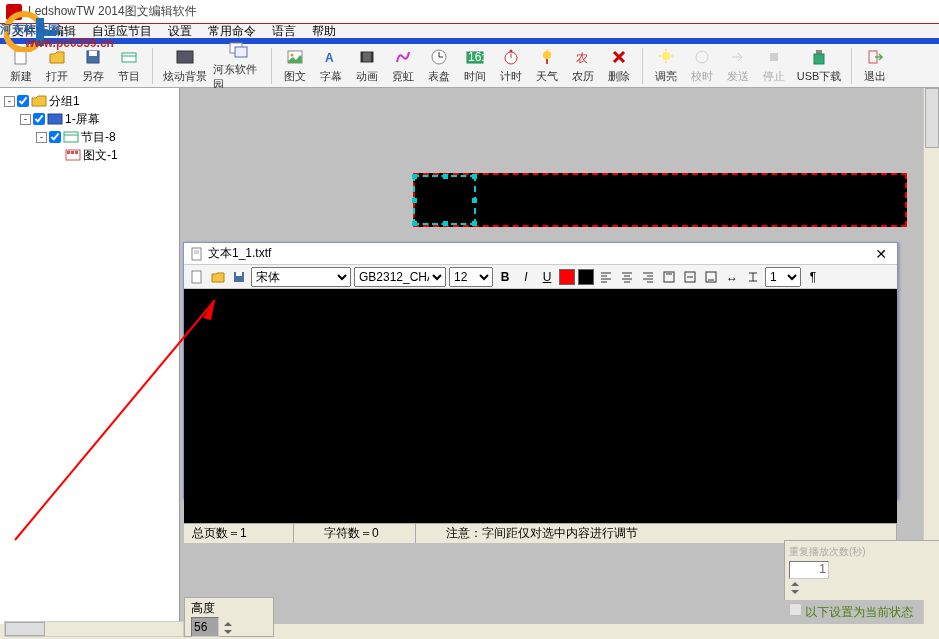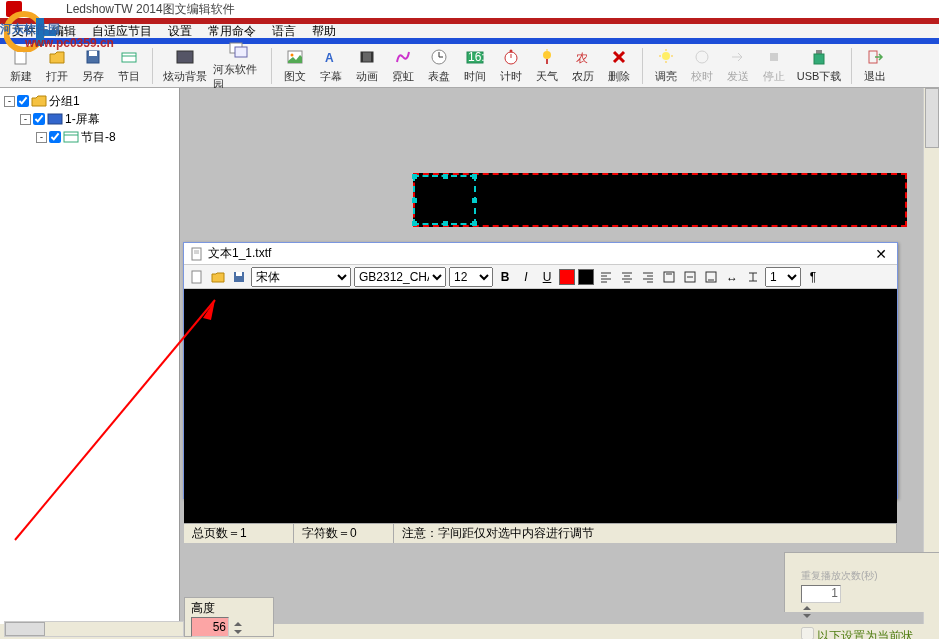--- a/index.html
+++ b/index.html
@@ -1,19 +1,19 @@
 <!DOCTYPE html>
 <html><head>
 <meta charset="utf-8">
 <style>
 * { margin: 0; padding: 0; box-sizing: border-box; font-family: "Microsoft YaHei", SimSun, sans-serif; font-size: 12px; }
 body { width: 939px; height: 639px; background: #ece9d8; overflow: hidden; position: relative; }
 
 
-.titlebar { height: 24px; background: #fff; display: flex; align-items: center; padding: 0 6px; border-bottom: 6px solid #b91c1c; gap: 38px; }
+.titlebar { height: 24px; background: #fff; display: flex; align-items: center; padding: 0 6px; border-bottom: 1px solid #b91c1c; }
 .titlebar .icon { width: 16px; height: 16px; background: #c00; margin-right: 6px; border-radius: 2px; }
 .titlebar span { color: #444; }
 
 
 .menubar { height: 20px; background: #f4f4f4; display: flex; align-items: center; padding: 0 4px; border-bottom: 6px solid #1d4ed8; }
 .menubar .item { padding: 2px 8px; cursor: default; }
 
 
 .toolbar { height: 44px; background: #f4f4f4; display: flex; align-items: center; border-bottom: 1px solid #aaa; padding: 0 4px; gap: 2px; }
 .toolbar .btn { width: 34px; display: flex; flex-direction: column; align-items: center; justify-content: center; cursor: default; }
@@ -47,30 +47,30 @@
 .textwin { position: absolute; left: 183px; top: 242px; width: 715px; height: 257px; background: #ece9d8; border: 1px solid #7a96df; box-shadow: 1px 1px 3px rgba(0,0,0,0.3); }
 .textwin .twtitle { height: 22px; background: #fff; display: flex; align-items: center; padding: 0 6px; border-bottom: 1px solid #ccc; }
 .textwin .twtitle .ti { width:14px; height:14px; margin-right:4px; }
 .textwin .twtitle .spacer { flex: 1; }
 .textwin .twtitle .close { cursor: default; padding: 0 4px; font-size: 14px; }
 .textwin .twtb { height: 24px; background: #f4f4f4; display: flex; align-items: center; padding: 0 4px; gap: 3px; border-bottom: 1px solid #ccc; }
 .textwin .twtb .tbtn { width: 18px; height: 18px; display: flex; align-items: center; justify-content: center; border: 1px solid transparent; cursor: default; }
 .textwin .twtb select { height: 20px; font-size: 12px; }
 .textwin .twtb .swatch { width: 16px; height: 16px; border: 1px solid #666; }
 .textwin .editor { height: 234px; background: #000; margin: 0; overflow: auto; }
-.textwin .status { height: 20px; display: flex; align-items: center; border-top: 1px solid #aaa; background: #ece9d8; }
+.textwin .status { height: 20px; display: flex; align-items: center; border-top: 1px solid #aaa; background: #ece9d8; gap: 22px; }
 .textwin .status .cell { padding: 0 8px; border-right: 1px solid #aaa; height: 100%; display: flex; align-items: center; }
 
 
-.rpanel { position: absolute; right: 0; top: 552px; width: 155px; height: 60px; padding: 16px; font-size: 11px; color: #666; background: #ece9d8; border-left: 1px solid #aaa; border-top: 1px solid #aaa; }
+.rpanel { position: absolute; right: 0; top: 540px; width: 155px; height: 60px; padding: 4px; font-size: 11px; color: #666; background: #ece9d8; border-left: 1px solid #aaa; border-top: 1px solid #aaa; }
 .rpanel .spin { width: 40px; height: 18px; border: 1px inset #ccc; text-align: right; padding-right: 2px; display: inline-block; background: #fff; }
 
 
 .hbox { position: absolute; left: 184px; top: 597px; width: 90px; height: 40px; background: #ece9d8; border: 1px solid #aaa; padding: 2px 6px; }
-.hbox .spin { width: 38px; height: 20px; border: 1px inset #ccc; text-align: right; padding: 2px; display: inline-block; background: #fca5a5; }
+.hbox .spin { width: 28px; height: 20px; border: 1px inset #ccc; text-align: left; padding: 2px; display: inline-block; background: #a3a3a3; }
 
 
 .botscroll { position: absolute; left: 4px; bottom: 2px; width: 180px; height: 16px; background: #ece9d8; border: 1px solid #ccc; }
 .botscroll .thumb { position: absolute; left: 0; top: 0; width: 40px; height: 14px; background: #ddd; border: 1px solid #aaa; }
 
 
 .vscroll { position: absolute; right: 0; top: 0; width: 16px; height: 100%; background: #ece9d8; border-left: 1px solid #ccc; }
 .vscroll .thumb { position: absolute; left: 1px; top: 0; width: 14px; height: 60px; background: #ddd; border: 1px solid #aaa; }
 
 
@@ -344,20 +344,32 @@
     <div class="tree-row t3">
       <span class="exp">-</span>
       <input type="checkbox" class="chk" checked="" style="">
       <span class="fi">
           <svg width="16" height="12">
             <rect x="1" y="1" width="14" height="10" fill="#fff" stroke="#3a7"></rect>
             <line x1="1" y1="4" x2="15" y2="4" stroke="#3a7"></line>
           </svg>
         </span>
       <span>节目-8</span>
+    </div>
+    <div class="tree-row t4">
+      <span style="width:13px"></span>
+      <span class="fi">
+          <svg width="16" height="12">
+            <rect x="1" y="1" width="14" height="10" fill="#fff" stroke="#c55"></rect>
+            <rect x="2" y="2" width="3" height="3" fill="#c55"></rect>
+            <rect x="6" y="2" width="3" height="3" fill="#c55"></rect>
+            <rect x="10" y="2" width="3" height="3" fill="#c55"></rect>
+          </svg>
+        </span>
+      <span>图文-1</span>
     </div>
   </div>
 
   <div class="canvas">
     <div class="led"></div>
     <div class="sel">
       <div class="h tl"></div>
         <div class="h tm"></div>
         <div class="h tr"></div>
       <div class="h ml"></div>

